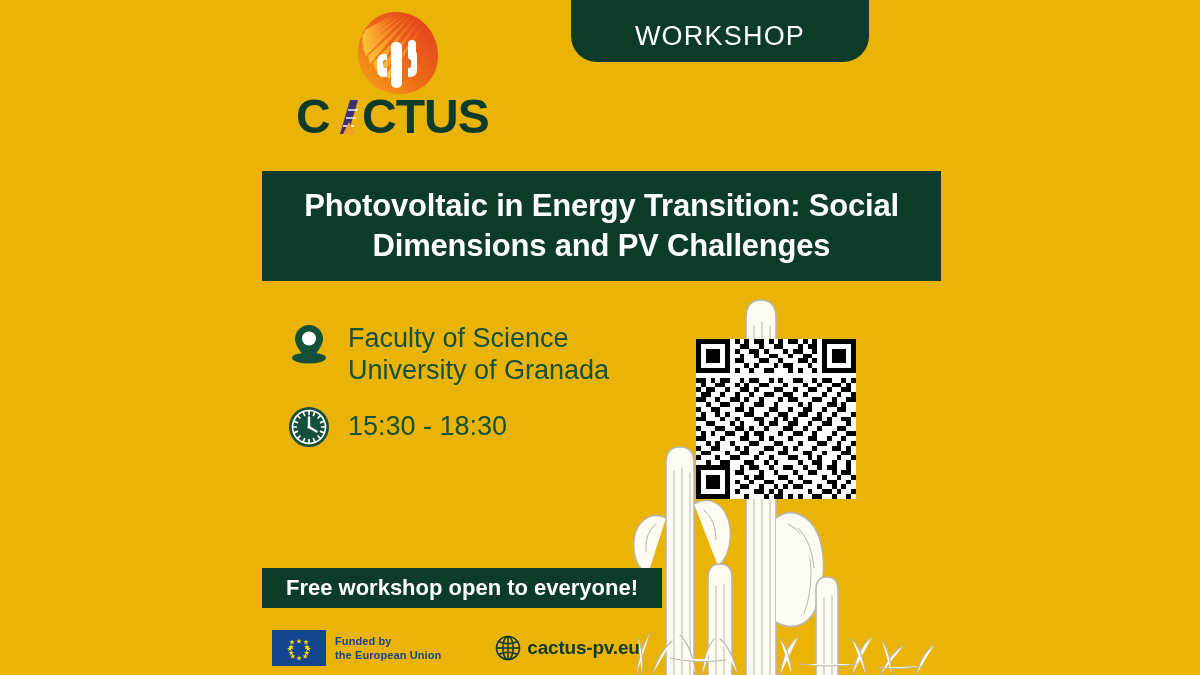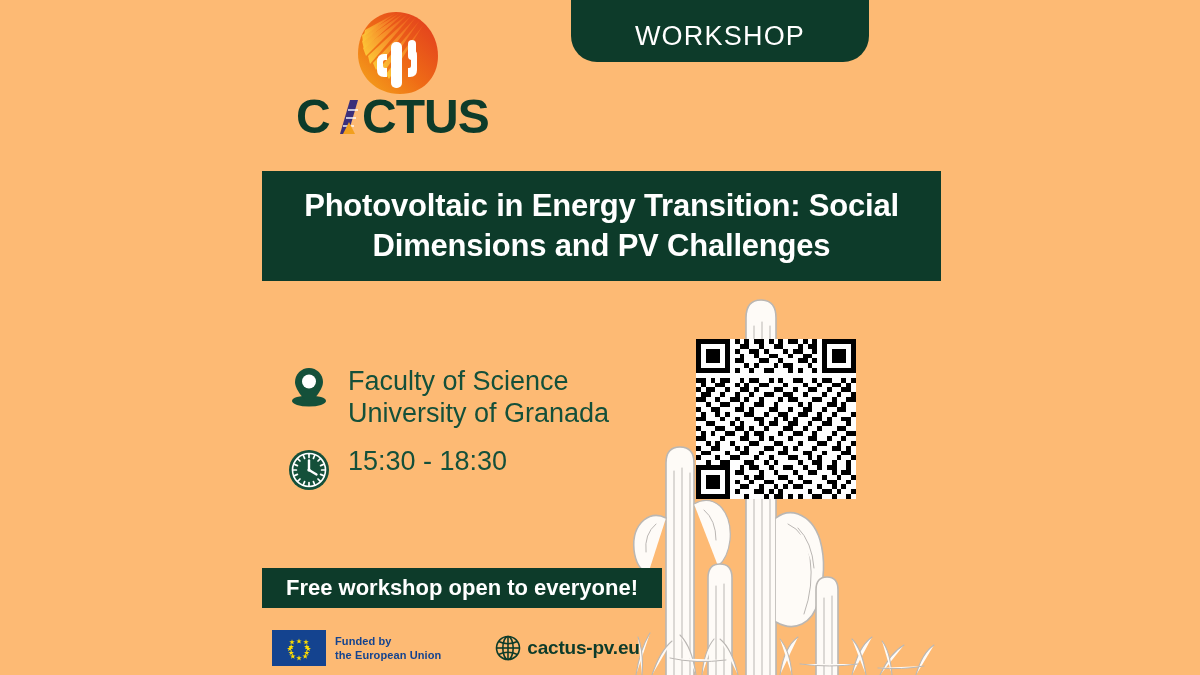--- a/index.html
+++ b/index.html
@@ -5,21 +5,21 @@
   * { box-sizing: border-box; margin: 0; padding: 0; }
   html, body {
     width: 1200px; height: 675px;
     background: #ffffff;
     font-family: "Liberation Sans", sans-serif;
     overflow: hidden;
   }
   .poster {
     position: relative;
     width: 1200px; height: 675px;
-    background: #fdba74;
+    background: #eab308;
     overflow: hidden;
   }
 
   
   .cactus-art {
     position: absolute;
     left: 630px; top: 278px;
     width: 340px; height: 397px;
     opacity: 0.95;
     pointer-events: none;
@@ -80,36 +80,35 @@
     line-height: 1.3;
     text-align: center;
     letter-spacing: -0.2px;
   }
 
   
   .info-list {
     position: absolute;
     left: 288px; top: 320px;
     width: 400px;
-    margin-top: 43px;
   }
   .info-item {
     display: flex; align-items: flex-start; gap: 18px;
     margin-bottom: 16px;
   }
   .info-icon { flex: 0 0 auto; width: 42px; height: 48px;
     display: flex; align-items: center; justify-content: center; }
   .info-text {
     color: #14503a;
     font-size: 27px;
     line-height: 1.18;
     padding-top: 3px;
     white-space: pre-line;
   }
-  .info-item.time-item { margin-top: 12px; align-items: flex-start; }
+  .info-item.time-item { margin-top: 12px; align-items: center; }
   .info-item.time-item .info-text { padding-top: 0; }
 
   
   .free-banner {
     position: absolute;
     left: 262px; top: 568px;
     width: 400px; height: 40px;
     background: #0d3b2a;
     display: flex; align-items: center; justify-content: center;
   }

